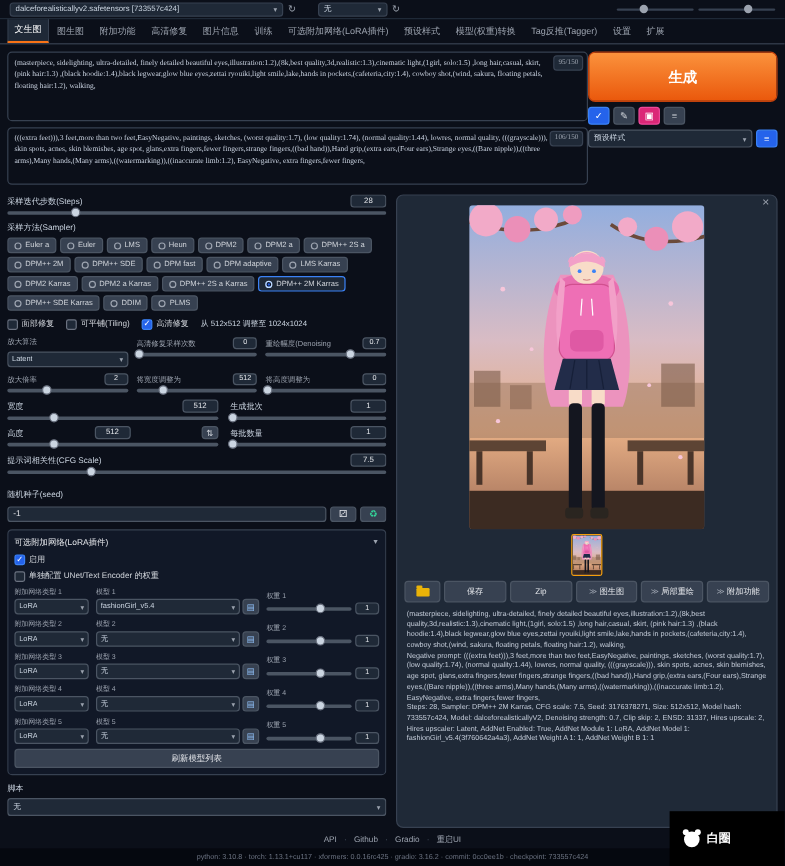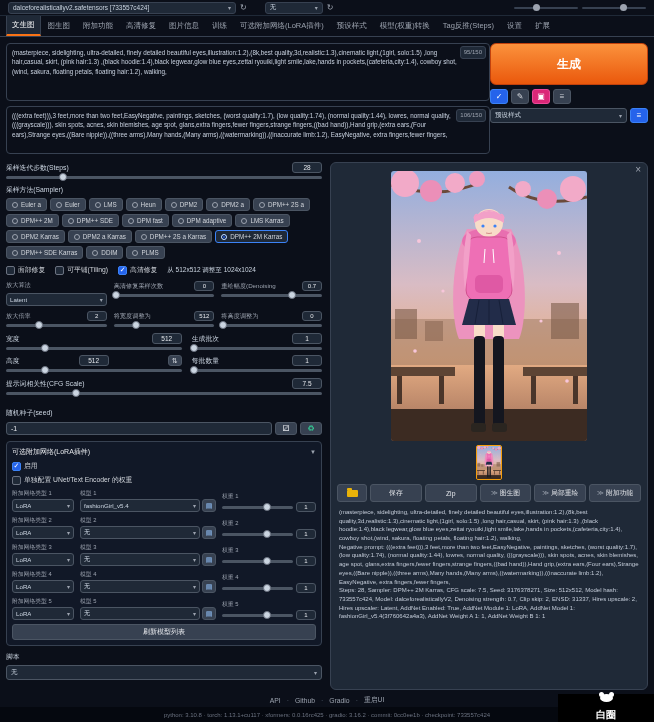--- a/index.html
+++ b/index.html
@@ -13,21 +13,21 @@
   .qb-btn { font-size: 8px; color: #9ca3af; cursor: pointer; line-height: 1; }
   .qb-slider { width: 64px; height: 2px; background: #374151; border-radius: 2px; position: relative; }
   .qb-slider i { position: absolute; top: -2.5px; left: 30%; width: 7px; height: 7px; border-radius: 50%; background: #9ca3af; }
 
   
   .tabbar { display: flex; align-items: flex-end; height: 21px; padding: 0 6px; border-bottom: 1px solid #374151; gap: 1px; white-space: nowrap; overflow: hidden; }
   .tab { font-size: 7.5px; color: #9ca3af; padding: 17px 5px 4px; cursor: pointer; border: 1px solid transparent; }
   .tab.sel { color: #fff; background: #1f2937; border: 1px solid #374151; border-bottom: 2px solid #f97316; border-radius: 3px 3px 0 0; }
 
   
-  .prompt-area { display: flex; gap: 0; padding: 6px; }
+  .prompt-area { display: flex; gap: 0; padding: 6px; font-family: Liberation Serif, serif; }
   .p-col { flex: 1; display: flex; flex-direction: column; gap: 5px; min-width: 0; }
   .p-box { position: relative; background: #0b0f19; border: 1px solid #374151; border-radius: 4px; padding: 4px 32px 4px 5px; font-size: 6.3px; line-height: 1.5; color: #c9d2e0; overflow: hidden; }
   .p-box.pos { height: 58px; }
   .p-box.neg { height: 48px; }
   .counter { position: absolute; top: 2px; right: 3px; background: #1f2937; border: 1px solid #374151; border-radius: 3px; font-size: 6px; color: #9ca3af; padding: 1px 3px; }
   .g-col { width: 158px; display: flex; flex-direction: column; gap: 4px; }
   .btn-generate { height: 42px; border-radius: 6px; background: linear-gradient(180deg, #fb923c, #ea580c); color: #fff; font-size: 12px; font-weight: bold; display: flex; align-items: center; justify-content: center; border: 1px solid #c2410c; cursor: pointer; }
   .tool-row { display: flex; gap: 3px; }
   .tbtn { width: 18px; height: 15px; border-radius: 3px; background: #374151; border: 1px solid #4b5563; color: #d1d5db; font-size: 8px; display: flex; align-items: center; justify-content: center; cursor: pointer; }
   .tbtn.blue { background: #2563eb; border-color: #3b82f6; color: #fff; }
@@ -107,21 +107,21 @@
   .rbtn .arrows { color: #9ca3af; font-size: 6.5px; }
   .folder-glyph { width: 11px; height: 7px; background: #eab308; border-radius: 1px; position: relative; display: inline-block; }
   .folder-glyph::before { content: ""; position: absolute; top: -2px; left: 0; width: 5px; height: 2px; background: #eab308; border-radius: 1px 1px 0 0; }
   .info-box { flex: 1; font-size: 6px; line-height: 1.45; color: #c3cbd8; white-space: pre-wrap; word-break: break-word; overflow: hidden; padding: 2px 2px 0; }
 
   
   .footer-links { display: flex; justify-content: center; align-items: center; gap: 6px; font-size: 6.8px; color: #9ca3af; padding: 3px 0 2px; }
   .footer-links .link { cursor: pointer; }
   .footer-links .dot { color: #4b5563; }
   .version-bar { height: 15px; display: flex; align-items: center; justify-content: center; font-size: 6px; color: #6b7280; background: #05080f; }
-  .watermark { position: absolute; right: 0; bottom: 0; height: 28px; min-width: 96px; background: #000; display: flex; align-items: center; justify-content: flex-end; gap: 6px; padding: 0 12px; flex-direction: column; }
+  .watermark { position: absolute; right: 0; bottom: 0; height: 46px; min-width: 96px; background: #000; display: flex; align-items: center; gap: 6px; padding: 0 12px; }
   .panda { width: 13px; height: 13px; background: #fff; border-radius: 50%; position: relative; }
   .panda::before, .panda::after { content: ""; position: absolute; top: -2px; width: 5px; height: 5px; background: #fff; border-radius: 50%; }
   .panda::before { left: -1px; }
   .panda::after { right: -1px; }
   .wm-text { color: #fff; font-size: 10px; font-weight: bold; }
 </style>
 </head>
 <body>
 
 <svg width="0" height="0" style="position:absolute">
@@ -212,21 +212,21 @@
   <div class="tabbar">
     <div class="tab sel">文生图</div>
     <div class="tab">图生图</div>
     <div class="tab">附加功能</div>
     <div class="tab">高清修复</div>
     <div class="tab">图片信息</div>
     <div class="tab">训练</div>
     <div class="tab">可选附加网络(LoRA插件)</div>
     <div class="tab">预设样式</div>
     <div class="tab">模型(权重)转换</div>
-    <div class="tab">Tag反推(Steps)</div>
+    <div class="tab">Tag反推(Tagger)</div>
     <div class="tab">设置</div>
     <div class="tab">扩展</div>
   </div>
 
   <div class="prompt-area">
     <div class="p-col">
       <div class="p-box pos">
         <span>(masterpiece, sidelighting, ultra-detailed, finely detailed beautiful eyes,illustration:1.2),(8k,best quality,3d,realistic:1.3),cinematic light,(1girl, solo:1.5) ,long hair,casual, skirt, (pink hair:1.3) ,(black hoodie:1.4),black legwear,glow blue eyes,zettai ryouiki,light smile,lake,hands in pockets,(cafeteria,city:1.4), cowboy shot,(wind, sakura, floating petals, floating hair:1.2), walking,</span>
         <span class="counter">95/150</span>
       </div>

